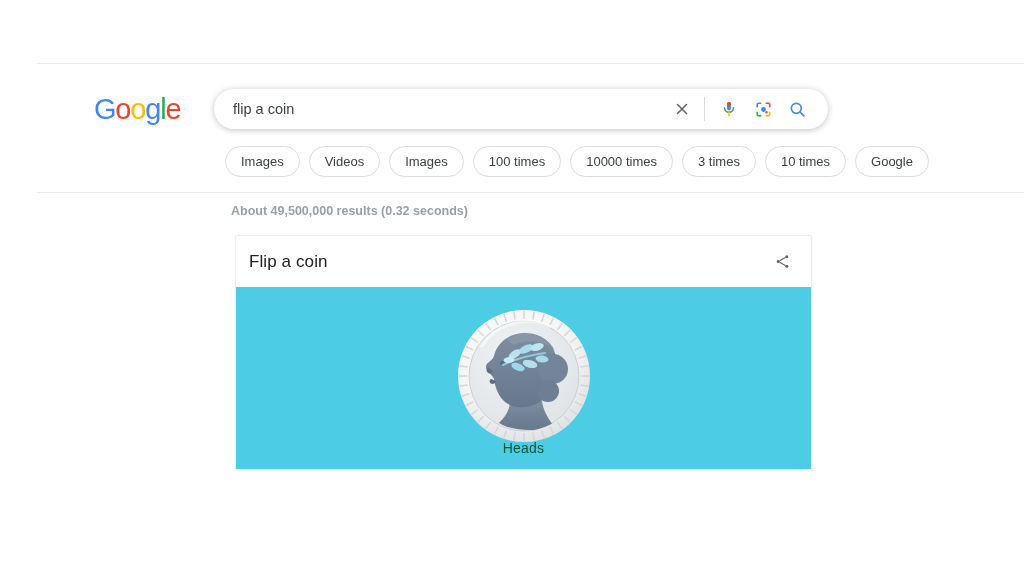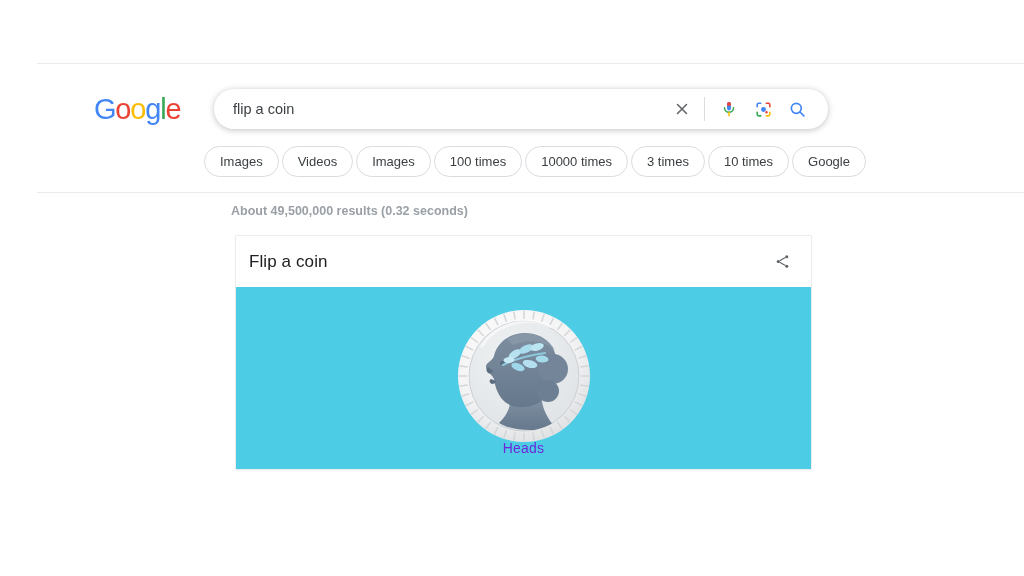--- a/index.html
+++ b/index.html
@@ -92,24 +92,24 @@
     width: 1px;
     height: 24px;
     background: #dadce0;
     margin: 0 7px 0 5px;
   }
   .sb-pad-right { width: 14px; height: 1px; }
 
   
   .chips {
     position: absolute;
-    left: 204px;
+    left: 225px;
     top: 146px;
     display: flex;
-    gap: 3px;
+    gap: 9px;
     align-items: flex-start;
   }
   .chip {
     height: 31px;
     border: 1px solid #dadce0;
     border-radius: 16px;
     padding: 0 15px;
     display: flex;
     align-items: center;
     font-size: 13px;
@@ -180,21 +180,21 @@
     height: 138px;
   }
   .coin-wrap svg { display: block; }
 
   .coin-label {
     position: absolute;
     left: 0;
     right: 0;
     bottom: 13px;
     text-align: center;
-    color: #6d28d9;
+    color: #14532d;
     font-size: 14px;
     letter-spacing: 0.2px;
   }
 
   .card-footer {
     height: 45px;
     display: flex;
     align-items: center;
     justify-content: center;
     background: #fff;

